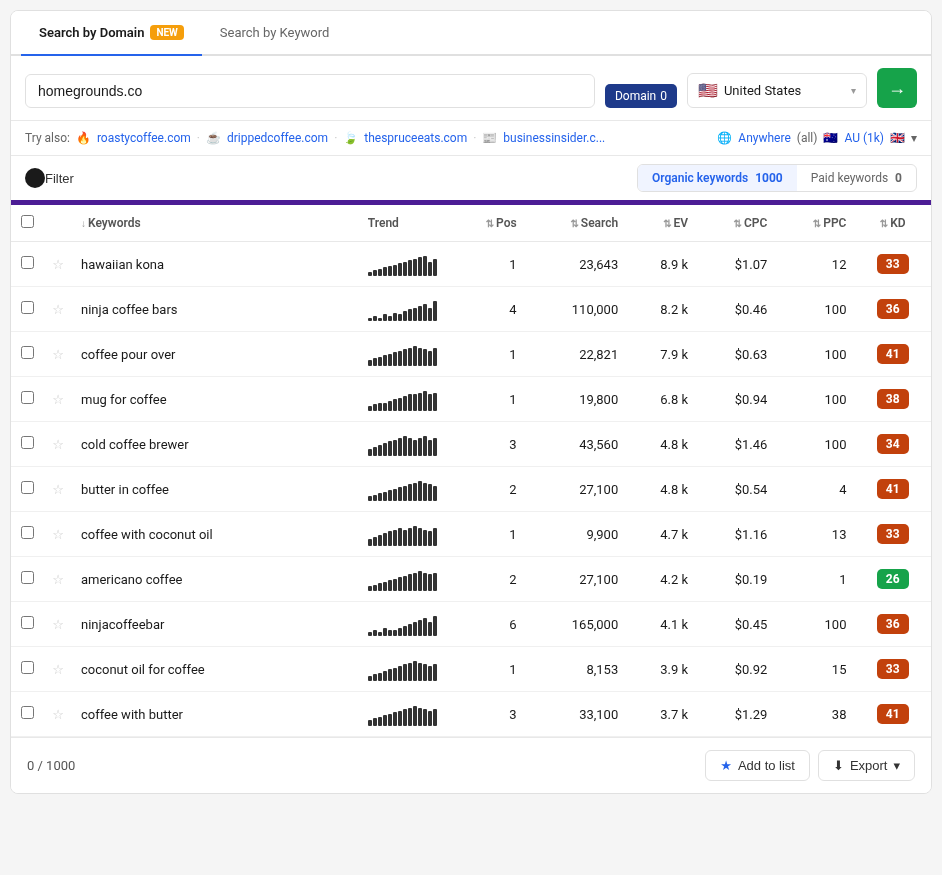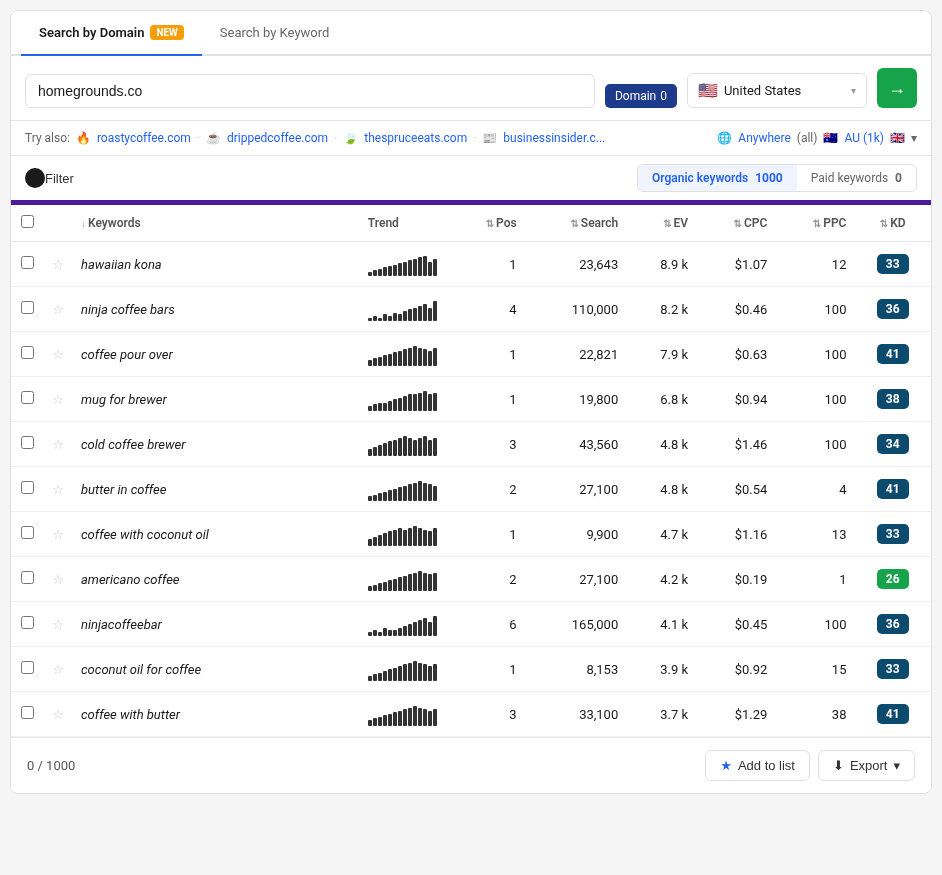--- a/index.html
+++ b/index.html
@@ -204,21 +204,21 @@
       border-bottom: 1px solid #f0f0f0;
     }
     tbody td {
       padding: 10px 8px;
       font-size: 13px;
       color: #1a1a1a;
       vertical-align: middle;
     }
     .checkbox-cell { width: 32px; text-align: center; }
     .star-cell { width: 28px; text-align: center; color: #ccc; cursor: pointer; }
-    .keyword-cell { min-width: 180px; font-size: 13px; font-style: italic; }
+    .keyword-cell { min-width: 180px; font-size: 13px; }
     .trend-cell { width: 90px; }
     .mini-bars {
       display: flex;
       align-items: flex-end;
       gap: 1px;
       height: 24px;
     }
     .mini-bar {
       width: 4px;
       background: #333;
@@ -229,21 +229,21 @@
     .kd-badge {
       display: inline-block;
       padding: 3px 8px;
       border-radius: 5px;
       color: #fff;
       font-weight: 700;
       font-size: 12px;
       min-width: 32px;
       text-align: center;
     }
-    .kd-orange { background: #0c4a6e; }
+    .kd-orange { background: #c2410c; }
     .kd-green { background: #16a34a; }
     
     .footer {
       display: flex;
       align-items: center;
       padding: 12px 16px;
       border-top: 1px solid #e8e8e8;
       background: #fff;
     }
     .footer-count { font-size: 13px; color: #555; }
@@ -463,21 +463,21 @@
     <td class="ppc-cell">100</td>
     <td class="kd-cell">
       <span class="kd-badge kd-orange">41</span>
     </td>
   </tr>
           <tr>
     <td class="checkbox-cell">
       <input type="checkbox" style="">
     </td>
     <td class="star-cell">☆</td>
-    <td class="keyword-cell">mug for brewer</td>
+    <td class="keyword-cell">mug for coffee</td>
     <td class="trend-cell">
       <div class="mini-bars">
                 <div class="mini-bar" style="height:5px"></div>
                 <div class="mini-bar" style="height:7px"></div>
                 <div class="mini-bar" style="height:8px"></div>
                 <div class="mini-bar" style="height:8px"></div>
                 <div class="mini-bar" style="height:10px"></div>
                 <div class="mini-bar" style="height:12px"></div>
                 <div class="mini-bar" style="height:13px"></div>
                 <div class="mini-bar" style="height:15px"></div>

